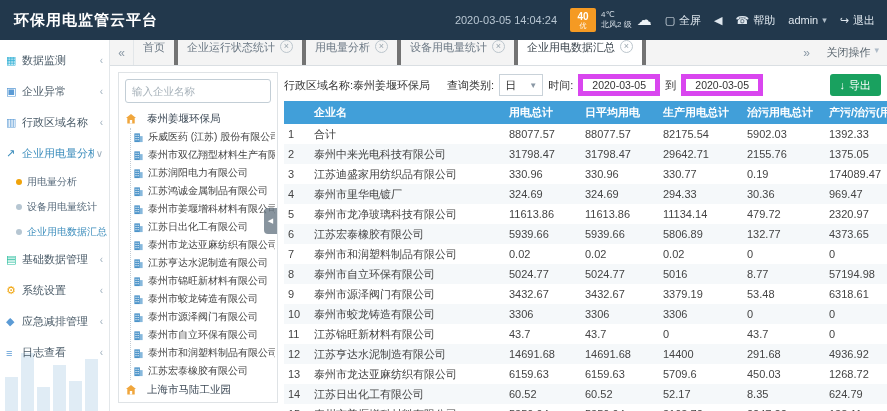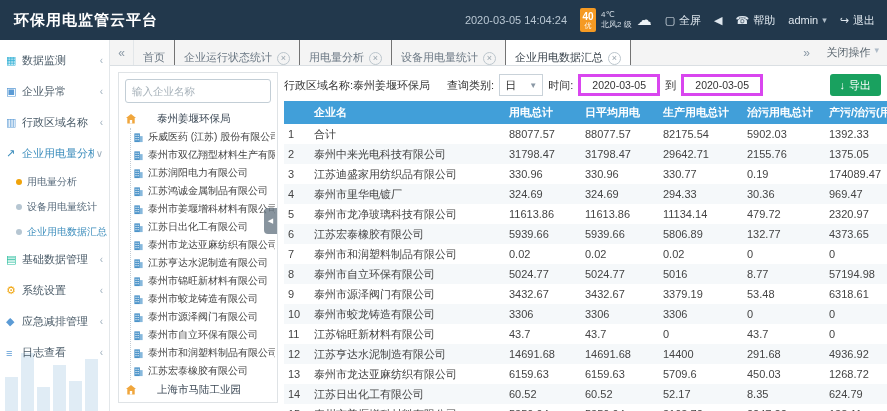--- a/index.html
+++ b/index.html
@@ -8,21 +8,21 @@
        font-family:"Liberation Sans","DejaVu Sans",sans-serif;font-size:12px}
 
   
   .header{position:absolute;top:0;left:0;right:0;height:40px;background:#22384c;
           display:flex;align-items:center;color:#fff;z-index:5}
   .app-title{font-size:15px;font-weight:bold;padding:0 14px;letter-spacing:1px;white-space:nowrap}
   .header-right{margin-left:auto;display:flex;align-items:center;gap:13px;padding-right:12px;
                 font-size:11px;color:#d7dfe7;white-space:nowrap}
   .datetime{color:#b9c7d3}
   .weather{display:flex;align-items:center;gap:5px}
-  .aqi-badge{background:#f59a23;color:#fff;border-radius:2px;width:16px;height:24px;
+  .aqi-badge{background:#f59a23;color:#fff;border-radius:2px;width:26px;height:24px;
              display:flex;flex-direction:column;align-items:center;justify-content:center;line-height:1.1}
   .aqi-num{font-size:10px;font-weight:bold}
   .aqi-lv{font-size:7px}
   .weather-txt{display:flex;flex-direction:column;font-size:8px;line-height:1.25;color:#d6dee6}
   .cloud{font-size:15px;color:#eef3f7}
   .hdr-item{display:flex;align-items:center;gap:4px;cursor:pointer;color:#dfe7ee}
   .hdr-caret{font-size:9px;color:#aebbc7}
 
   
   .sidebar{position:absolute;top:40px;left:0;bottom:0;width:110px;background:#fff;
@@ -41,55 +41,55 @@
   .skyline{position:absolute;bottom:0;left:0;right:0;height:72px;opacity:.35;display:flex;
            align-items:flex-end;gap:3px;padding:0 5px;pointer-events:none;z-index:1}
   .skyline span{background:#a8c9e4;width:13px;display:block}
 
   
   .tabbar{position:absolute;top:40px;left:110px;right:0;height:26px;background:#f4f4f4;
           border-bottom:1px solid #dadfe3;display:flex;align-items:stretch;z-index:3}
   .tab-nav{width:24px;display:flex;align-items:center;justify-content:center;color:#8a98a5;
            font-size:12px;border-right:1px solid #e2e6e9;cursor:pointer}
   .tab-list{display:flex;overflow:hidden}
-  .tab{display:flex;align-items:flex-end;gap:5px;padding:0 9px;border-right:1px solid #737373;
+  .tab{display:flex;align-items:flex-start;gap:5px;padding:0 9px;border-right:4px solid #737373;
        color:#6b7884;font-size:11px;background:#f4f4f4;cursor:pointer;white-space:nowrap}
   .tab.active{background:#fff;color:#38424b}
   .tab-x{width:13px;height:13px;border:1px solid #bcc6cd;border-radius:50%;font-size:9px;
          line-height:11px;text-align:center;color:#98a4ad;flex:none}
   .tab-right{display:flex;align-items:center;gap:8px;padding:0 8px;margin-left:auto}
   .close-menu{display:flex;gap:4px;align-items:flex-start;color:#5b6770;font-size:11px;cursor:pointer}
 
   
   .content{position:absolute;top:66px;left:110px;right:0;bottom:0;background:#fff}
 
   .tree-panel{position:absolute;left:8px;top:6px;width:160px;bottom:8px;border:1px solid #dfe3e6;
               background:#fff;overflow:hidden}
   .search-input{width:calc(100% - 12px);margin:6px;height:24px;border:1px solid #c3ced6;
                 border-radius:3px;padding:0 6px;font-size:10.5px;color:#333;outline:none}
   .search-input::placeholder{color:#a7b2ba}
   .tree{padding:0 2px;font-size:10px;color:#444}
-  .tree-root{display:flex;align-items:center;gap:20px;height:19px;padding-left:4px;
+  .tree-root{display:flex;align-items:center;gap:10px;height:19px;padding-left:4px;
              white-space:nowrap;cursor:pointer;font-size:10.5px;color:#3a4754}
   .tree-children{margin-left:9px;border-left:1px dotted #c5cdd4;padding-left:2px}
   .tree-child{display:flex;align-items:center;gap:4px;height:18px;white-space:nowrap;
               overflow:hidden;cursor:pointer}
   .t-ico{flex:none;display:inline-flex;align-items:center}
   .tree-handle{position:absolute;right:0;top:135px;width:13px;height:26px;background:#6b7a86;
                opacity:.8;border-radius:4px 0 0 4px;color:#fff;display:flex;align-items:center;
                justify-content:center;font-size:7px;cursor:pointer}
 
   .main-panel{position:absolute;left:174px;top:6px;right:0;bottom:0;overflow:hidden}
   .filter-row{display:flex;align-items:center;gap:5px;height:26px;font-size:11px;color:#333;
               padding-right:6px;white-space:nowrap}
   .region{font-size:11px;color:#333;margin-right:12px}
   .select-box{border:1px solid #c9d2d9;background:#fff;height:22px;width:44px;display:flex;
               align-items:center;justify-content:space-between;padding:0 5px;font-size:11px;cursor:pointer}
   .sel-caret{font-size:8px;color:#8a98a5}
-  .date-input{width:82px;height:22px;border:3px solid #d946ef;padding:0 4px;font-size:10.5px;
+  .date-input{width:82px;height:22px;border:5px solid #d946ef;padding:0 4px;font-size:10.5px;
               color:#333;text-align:center;outline:none}
   .export-btn{margin-left:auto;background:#19a15f;color:#fff;border:none;height:22px;
               padding:0 10px;border-radius:3px;font-size:11px;display:flex;align-items:center;
               gap:4px;cursor:pointer}
   .data-table{width:100%;border-collapse:collapse;table-layout:fixed;font-size:11px;margin-top:3px}
   .data-table th{background:#419fd9;color:#fff;font-weight:bold;height:23px;text-align:left;
                  padding:0 4px;white-space:nowrap;overflow:hidden}
   .data-table td{height:20px;padding:0 4px;color:#444;white-space:nowrap;overflow:hidden}
   .data-table tbody tr:nth-child(even) td{background:#f5f8fa}
   .td-no{color:#8a98a5}

